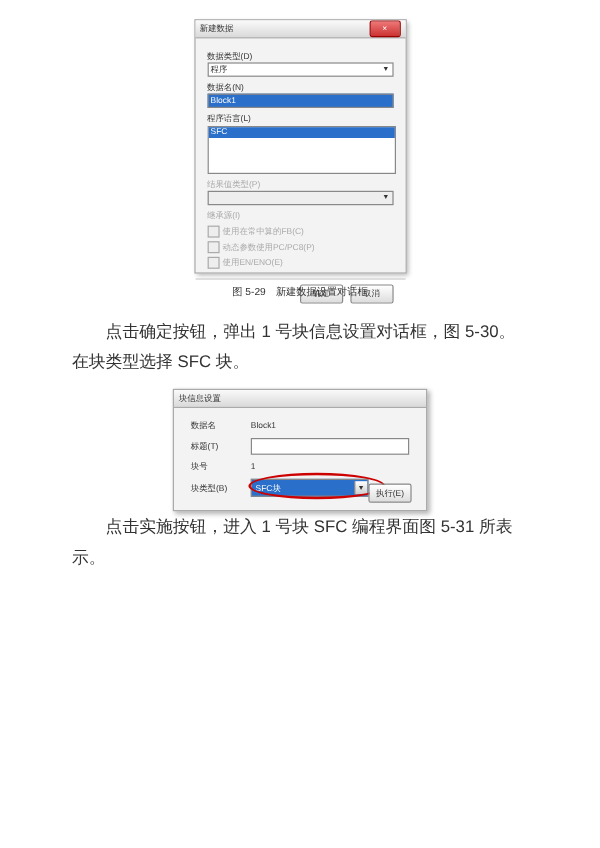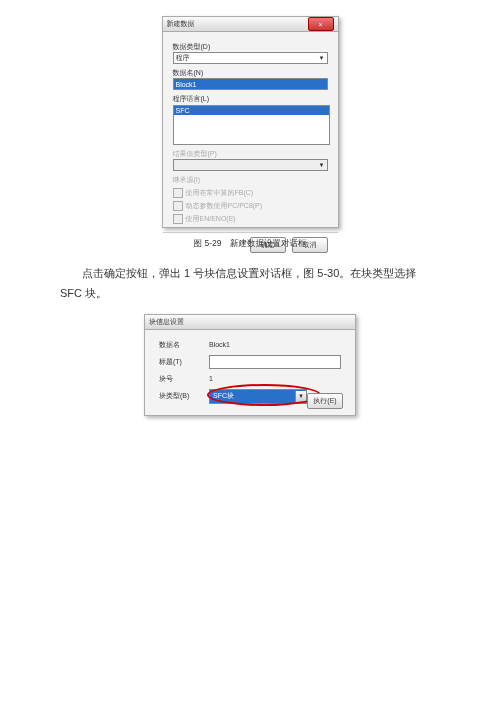--- a/index.html
+++ b/index.html
@@ -16,21 +16,21 @@
   .fld.blue{background:#2a6fc9;color:#fff}
   .arrow{font-size:6px;color:#333}
   .list{width:100%;height:38px;border:1px solid #888;background:#fff;margin-top:1px}
   .list .sel{background:#2a6fc9;color:#fff;font-size:7px;padding:1px 2px}
   .disabled{color:#aaa}
   .chk{display:flex;align-items:center;gap:3px;font-size:7px;color:#aaa;margin-top:3px}
   .chkbox{width:8px;height:8px;border:1px solid #aaa;background:#eee}
   .btnrow{display:flex;justify-content:flex-end;gap:6px;padding:4px 10px;border-top:1px solid #ccc;margin-top:4px}
   .btn{min-width:34px;height:14px;border:1px solid #888;background:linear-gradient(#fff,#ddd);font-size:7px;display:flex;align-items:center;justify-content:center;border-radius:2px}
   .cap{text-align:center;font-size:8.5px;margin:10px 0 14px 0}
-  .para{font-size:11px;line-height:1.8;text-indent:2em;margin:0 0 10px 0}
+  .para{font-size:14px;line-height:1.8;text-indent:2em;margin:0 0 10px 0}
   .grid2{display:grid;grid-template-columns:50px 1fr;row-gap:5px;align-items:center;padding:10px 14px 0 14px;font-size:7px}
   .inp2{height:12px;border:1px solid #888;background:#fff}
   .combo{height:13px;border:1px solid #888;background:#2a6fc9;color:#fff;display:flex;align-items:center;justify-content:space-between;padding:0 3px;width:90px}
   .combo .dd{width:10px;height:11px;background:linear-gradient(#fff,#ccc);border-left:1px solid #888;display:flex;align-items:center;justify-content:center;color:#333;font-size:6px;margin-right:-3px}
   .ellipse{position:absolute;border:2px solid #c00;border-radius:50%;width:110px;height:18px;left:62px;top:69px;pointer-events:none}
   .exec{position:absolute;right:12px;bottom:6px}
 </style>
 </head>
 <body>
 
@@ -97,14 +97,15 @@
       <span>块类型(B)</span>
       <div class="combo">
         <span>SFC块</span>
         <span class="dd">▼</span>
       </div>
     </div>
     <div class="ellipse"></div>
     <div class="btn exec">执行(E)</div>
   </div>
 
+  <p class="para">点击实施按钮，进入 1 号块 SFC 编程界面图 5-31 所表示。</p>
 
 </div>
 
 </body></html>

